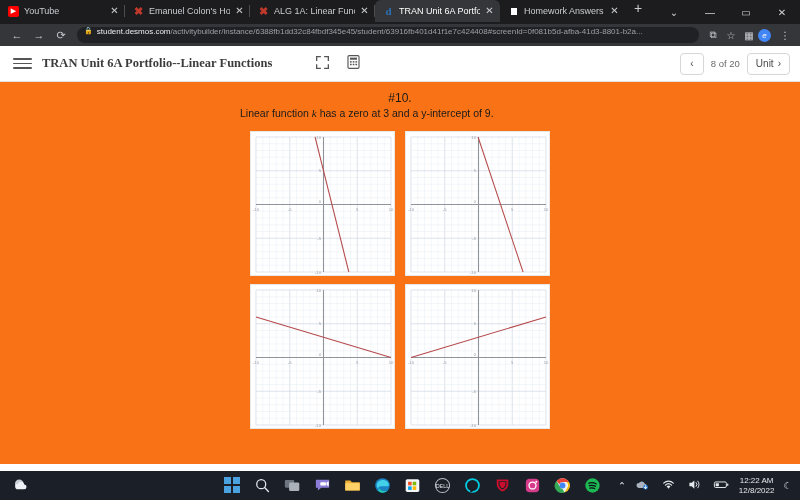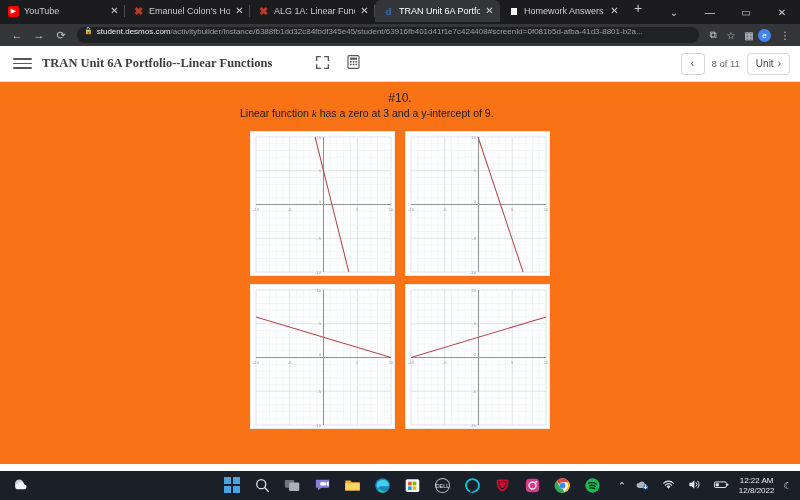--- a/index.html
+++ b/index.html
@@ -252,21 +252,21 @@
           <rect x="9.2" y="7" width="1.9" height="1.7" fill="#555"></rect>
           <rect x="3" y="10" width="1.9" height="1.7" fill="#555"></rect>
           <rect x="6.1" y="10" width="1.9" height="1.7" fill="#555"></rect>
           <rect x="9.2" y="10" width="1.9" height="1.7" fill="#555"></rect>
         </svg>
       </span>
     </div>
 
     <div class="dpager">
       <div class="pgbtn pgprev">‹</div>
-      <div class="pgcount">8 of 11</div>
+      <div class="pgcount">8 of 20</div>
       <div class="pgbtn pgnext">
         <span>Unit</span>
         <span>›</span>
       </div>
     </div>
   </div>
 
   <div class="content">
 
     <div class="qnum">#10.</div>

